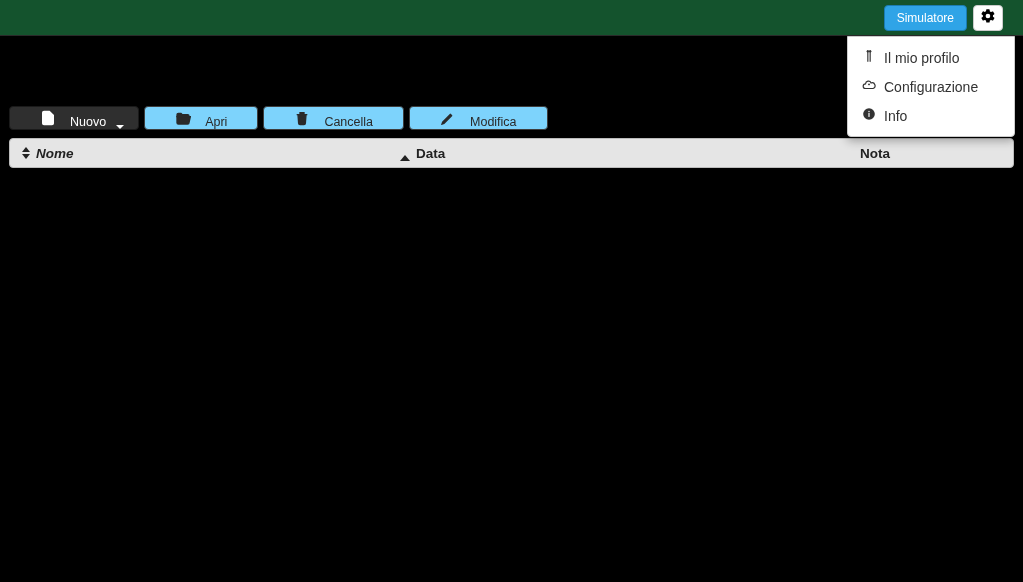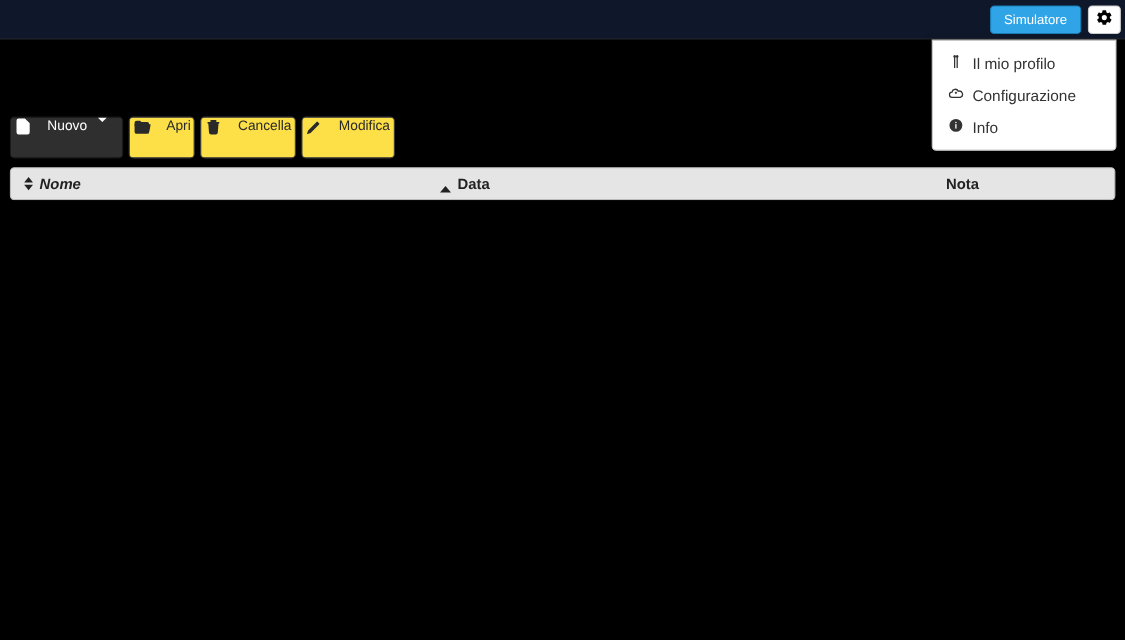--- a/index.html
+++ b/index.html
@@ -3,25 +3,25 @@
 <meta charset="utf-8">
 <style>
   * { box-sizing: border-box; margin: 0; padding: 0; }
   html, body { width: 1023px; height: 582px; font-family: Arial, Helvetica, sans-serif; }
   body { background: #000; overflow: hidden; position: relative; }
 
   
   .topbar {
     width: 100%;
     height: 36px;
-    background: #0f172a;
+    background: #14532d;
     display: flex;
     justify-content: flex-end;
     align-items: center;
-    padding: 0 4px;
+    padding: 0 20px;
     gap: 6px;
     border-bottom: 1px solid #2a2a2a;
   }
   .simulator-btn {
     background: #2fa4e7;
     color: #fff;
     border: 1px solid #1b7cb3;
     border-radius: 4px;
     font-size: 12px;
     padding: 5px 12px;
@@ -64,45 +64,45 @@
   }
   .dropdown-item svg { width: 14px; height: 14px; fill: #333; flex-shrink: 0; }
 
   
   .toolbar {
     display: flex;
     gap: 5px;
     padding: 10px 9px 8px;
   }
   .tool-btn {
-    height: 38px;
-    border-radius: 4px;
-    display: flex;
-    align-items: flex-start;
-    padding: 0 3px;
+    height: 24px;
+    border-radius: 4px;
+    display: flex;
+    align-items: flex-end;
+    padding: 0 30px;
     gap: 14px;
     font-size: 12.5px;
     border: 1px solid #555;
     cursor: pointer;
   }
   .tool-btn.primary {
     background: #2f2f2f;
     color: #fff;
     border-color: #1a1a1a;
     padding-right: 14px;
   }
   .tool-btn.primary .caret {
     width: 0; height: 0;
     border-left: 4px solid transparent;
     border-right: 4px solid transparent;
     border-top: 4px solid #fff;
     margin-left: -4px;
   }
   .tool-btn.disabled {
-    background: #fde047;
+    background: #7dd3fc;
     color: #2a2a2a;
     border-color: #3d3d3d;
     cursor: not-allowed;
   }
   .tool-btn svg { width: 16px; height: 16px; }
   .tool-btn.primary svg { fill: #fff; stroke: #fff; }
   .tool-btn.disabled svg { fill: #2a2a2a; stroke: #2a2a2a; }
 
   
   .table-head {

